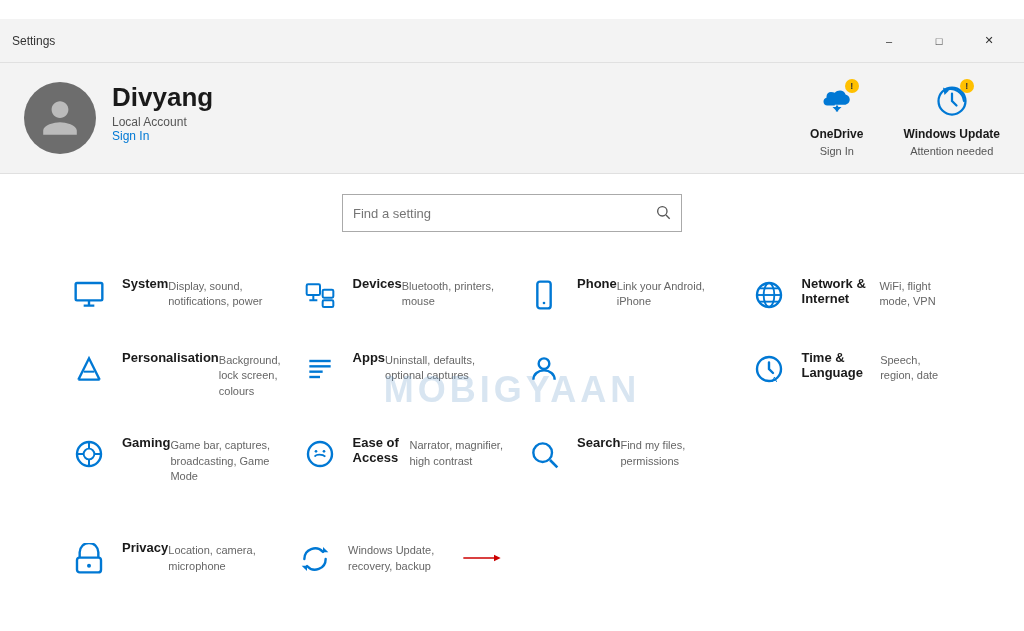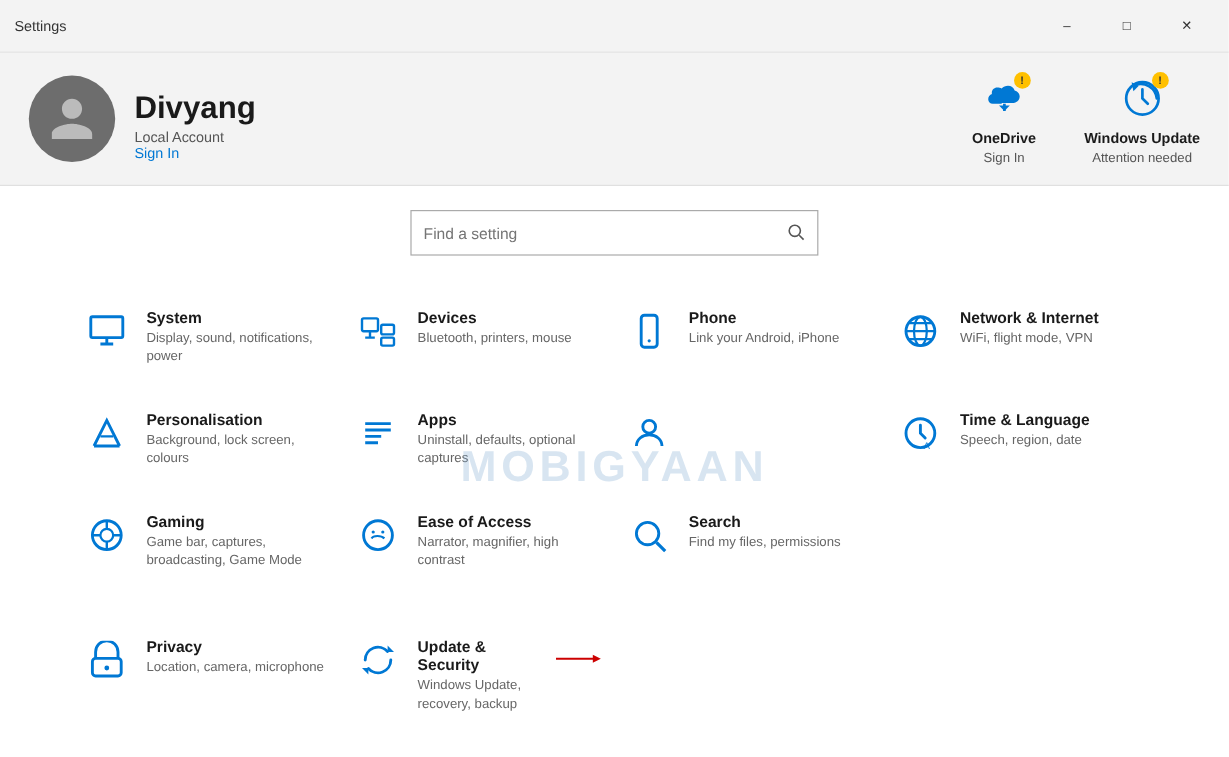--- a/index.html
+++ b/index.html
@@ -12,20 +12,21 @@
       font-size: 13px;
     }
     .title-bar {
       background: #f3f3f3;
       height: 44px;
       display: flex;
       align-items: center;
       justify-content: space-between;
       padding: 0 12px;
       border-bottom: 1px solid #e0e0e0;
+      margin-top: 19px;
     }
     .title-bar-title {
       font-size: 12px;
       color: #333;
     }
     .title-bar-controls {
       display: flex;
       gap: 4px;
     }
     .title-bar-btn {
@@ -44,21 +45,21 @@
     .header {
       background: #f3f3f3;
       padding: 16px 24px;
       display: flex;
       align-items: center;
       justify-content: space-between;
       border-bottom: 1px solid #e0e0e0;
     }
     .user-section {
       display: flex;
-      align-items: flex-end;
+      align-items: flex-start;
       gap: 16px;
     }
     .avatar {
       width: 72px;
       height: 72px;
       border-radius: 50%;
       background: #6d6d6d;
       display: flex;
       align-items: center;
       justify-content: center;
@@ -142,21 +143,21 @@
     }
     .setting-icon {
       width: 38px;
       height: 38px;
       flex-shrink: 0;
       display: flex;
       align-items: center;
       justify-content: center;
     }
     .setting-icon svg { width: 32px; height: 32px; fill: #0078d4; }
-    .setting-text { display: flex; flex-direction: column; }
+    .setting-text { display: flex; flex-direction: row; }
     .setting-title { font-size: 13px; font-weight: 600; color: #1a1a1a; }
     .setting-desc { font-size: 11px; color: #666; margin-top: 3px; line-height: 1.4; }
 
     .update-row {
       padding: 10px 60px;
       display: flex;
       gap: 0;
     }
     .update-item {
       display: flex;
@@ -426,21 +427,20 @@
       <div class="update-item">
     <div class="setting-icon">
           <svg viewBox="0 0 24 24" xmlns="http://www.w3.org/2000/svg">
             <path d="M4 12a8 8 0 0 1 14-5.3" stroke="#0078d4" stroke-width="1.8" fill="none" stroke-linecap="round"></path>
             <path d="M20 12a8 8 0 0 1-14 5.3" stroke="#0078d4" stroke-width="1.8" fill="none" stroke-linecap="round"></path>
             <polygon points="18,3 22,7 18,7" fill="#0078d4"></polygon>
             <polygon points="6,17 2,17 6,21" fill="#0078d4"></polygon>
           </svg>
         </div>
     <div class="setting-text">
-      <span class="setting-title">Update &amp; Security</span>
       <span class="setting-desc">Windows Update, recovery, backup</span>
     </div>
     <div class="arrow-indicator">
       <svg viewBox="0 0 60 20" xmlns="http://www.w3.org/2000/svg">
         <line x1="2" y1="10" x2="52" y2="10" stroke="#cc0000" stroke-width="2.5"></line>
         <polygon points="48,5 58,10 48,15" fill="#cc0000"></polygon>
       </svg>
     </div>
   </div>
     </div>

